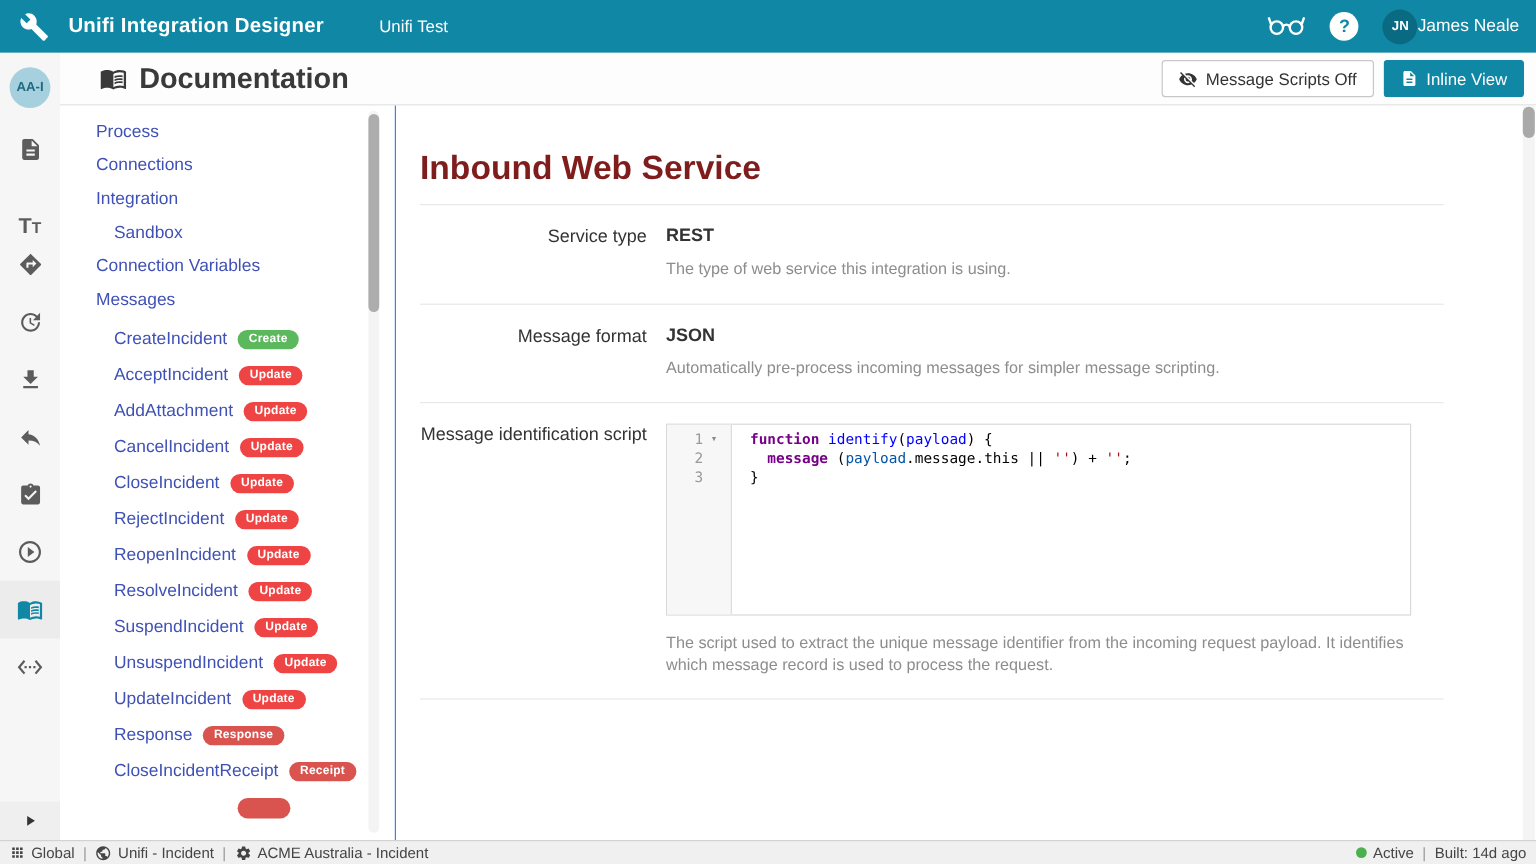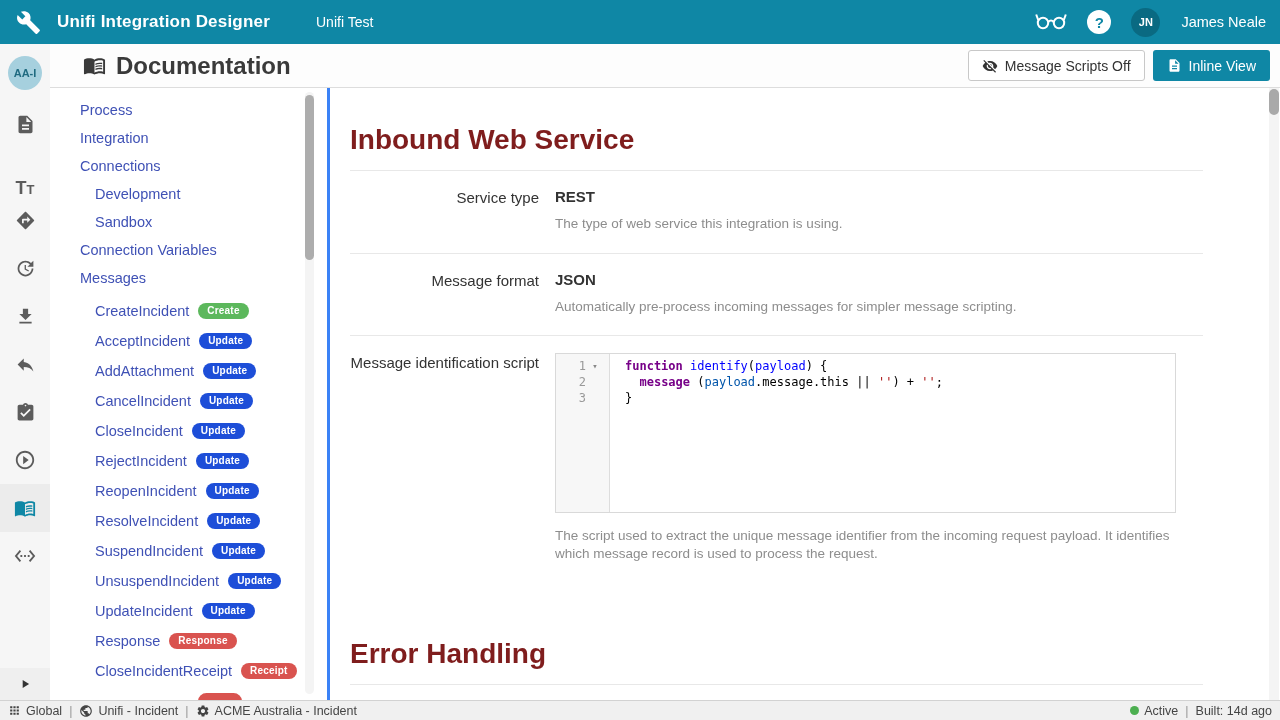--- a/index.html
+++ b/index.html
@@ -7,21 +7,21 @@
     font-family:"Liberation Sans", sans-serif; }
 
   
   .navbar { height:44px; background:#0f87a5; display:flex; align-items:center; color:#fff; }
   .navbar .logo { margin-left:16px; display:flex; align-items:center; }
   .navbar .app-title { margin-left:16px; font-size:17px; font-weight:bold; letter-spacing:.2px; }
   .navbar .workspace { margin-left:46px; font-size:14px; }
   .nav-right { margin-left:auto; margin-right:14px; display:flex; align-items:center; gap:20px; }
   .help-circle { width:24px; height:24px; border-radius:50%; background:#fff; color:#0f87a5;
     font-weight:bold; font-size:15px; display:flex; align-items:center; justify-content:center; }
-  .user-chip { display:flex; align-items:center; gap:21px; }
+  .user-chip { display:flex; align-items:center; gap:0; }
   .avatar-jn { width:29px; height:29px; border-radius:50%; background:#0a6a82; color:#fff;
     font-size:11px; font-weight:bold; display:flex; align-items:center; justify-content:center; }
   .user-name { font-size:14.5px; }
 
   
   .app-body { display:flex; height:656px; }
 
   
   .rail { width:50px; background:#f6f6f6; position:relative; flex-shrink:0; display:flex;
     flex-direction:column; align-items:center; }
@@ -45,31 +45,31 @@
   .page-header .book { margin-left:33px; display:flex; }
   .header-buttons { margin-left:auto; margin-right:10px; display:flex; align-items:center; gap:8px; }
   .btn { height:31px; display:flex; align-items:center; gap:7px; padding:0 13px; font-size:14px;
     border-radius:3px; cursor:pointer; border:1px solid transparent; }
   .btn-light { background:#fff; border-color:#c8c8c8; color:#333; }
   .btn-teal { background:#0f87a5; color:#fff; }
 
   .content-row { display:flex; height:612px; }
 
   
-  .sidebar { width:280px; flex-shrink:0; background:#fff; border-right:3px solid #3b82f6;
+  .sidebar { width:280px; flex-shrink:0; background:#fff; border-right:1px solid #3b82f6;
     position:relative; overflow:hidden; padding-top:8px; }
   .nav-item { height:28px; display:flex; align-items:center; padding-left:30px; cursor:pointer; }
   .nav-item.indent { padding-left:45px; }
   .nav-item.has-badge { height:30px; }
   .nav-item.first-badged { margin-top:4px; }
   .nav-label { color:#3f51b5; font-size:14.5px; }
   .badge { margin-left:9px; color:#fff; font-size:10px; font-weight:bold; padding:3px 9px;
     border-radius:10px; letter-spacing:.2px; line-height:1; }
   .badge-create { background:#5cb85c; }
-  .badge-update { background:#1d4ed8; }
+  .badge-update { background:#ef4444; }
   .badge-response, .badge-receipt { background:#d9534f; }
   .nav-item.partial { margin-left:148px; padding-left:0; }
   .nav-item.partial .badge { margin-left:0; min-width:44px; height:17px; }
   .side-scroll { position:absolute; top:4px; bottom:6px; right:13px; width:9px; background:#f4f4f4;
     border-radius:5px; }
   .side-scroll .thumb { position:absolute; top:3px; left:0; width:9px; height:165px;
     background:#adadad; border-radius:5px; }
 
   
   .main { flex:1; background:#fff; position:relative; overflow:hidden; }
@@ -232,27 +232,24 @@
     </div>
 
     <div class="content-row">
 
       <div class="sidebar">
         <div>
             <div class="nav-item">
               <span class="nav-label">Process</span>
             </div>
             <div class="nav-item">
+              <span class="nav-label">Connections</span>
+            </div>
+            <div class="nav-item">
               <span class="nav-label">Integration</span>
-            </div>
-            <div class="nav-item">
-              <span class="nav-label">Connections</span>
-            </div>
-            <div class="nav-item indent">
-              <span class="nav-label">Development</span>
             </div>
             <div class="nav-item indent">
               <span class="nav-label">Sandbox</span>
             </div>
             <div class="nav-item">
               <span class="nav-label">Connection Variables</span>
             </div>
             <div class="nav-item">
               <span class="nav-label">Messages</span>
             </div>
@@ -359,21 +356,20 @@
                 <div class="code-area">
                     <div class="code-line"><span class="tk-kw">function</span><span> </span><span class="tk-def">identify</span><span>(</span><span class="tk-def">payload</span><span>) {</span></div>
                     <div class="code-line"><span>  </span><span class="tk-kw">message</span><span> (</span><span class="tk-var2">payload</span><span>.</span><span class="tk-prop">message</span><span>.</span><span class="tk-prop">this</span><span> || </span><span class="tk-str">''</span><span>) + </span><span class="tk-str">''</span><span>;</span></div>
                     <div class="code-line"><span>}</span></div>
                   </div>
               </div>
               <div class="field-desc code-desc">The script used to extract the unique message identifier from the incoming request payload. It identifies which message record is used to process the request.</div>
             </div>
           </div>
 
-          <div class="section-title second">Error Handling</div>
 
           <div class="field-row">
             
             
           </div>
         </div>
 
         <div class="main-scroll">
           <div class="thumb"></div>
         </div>

